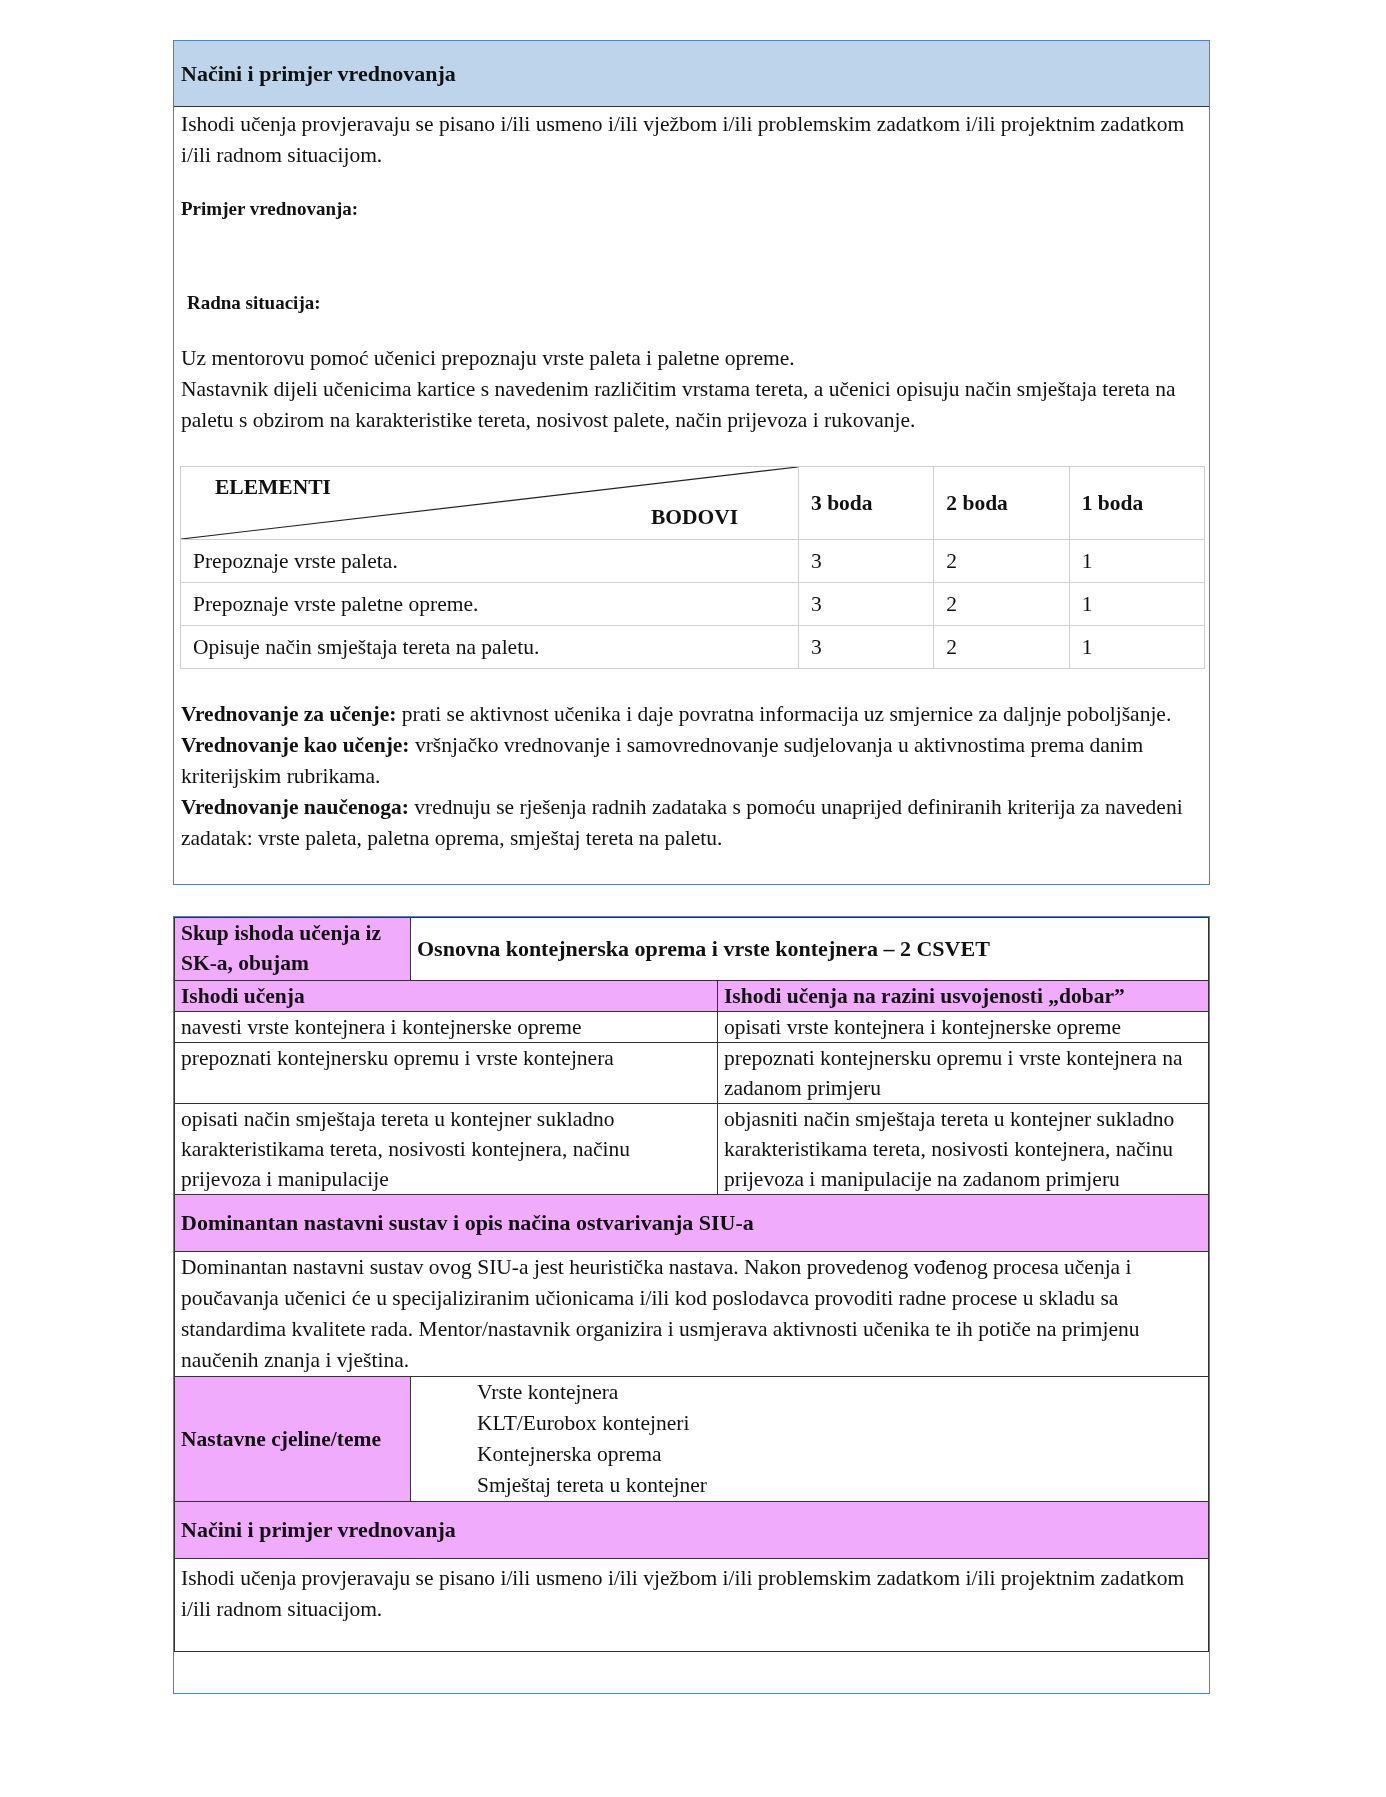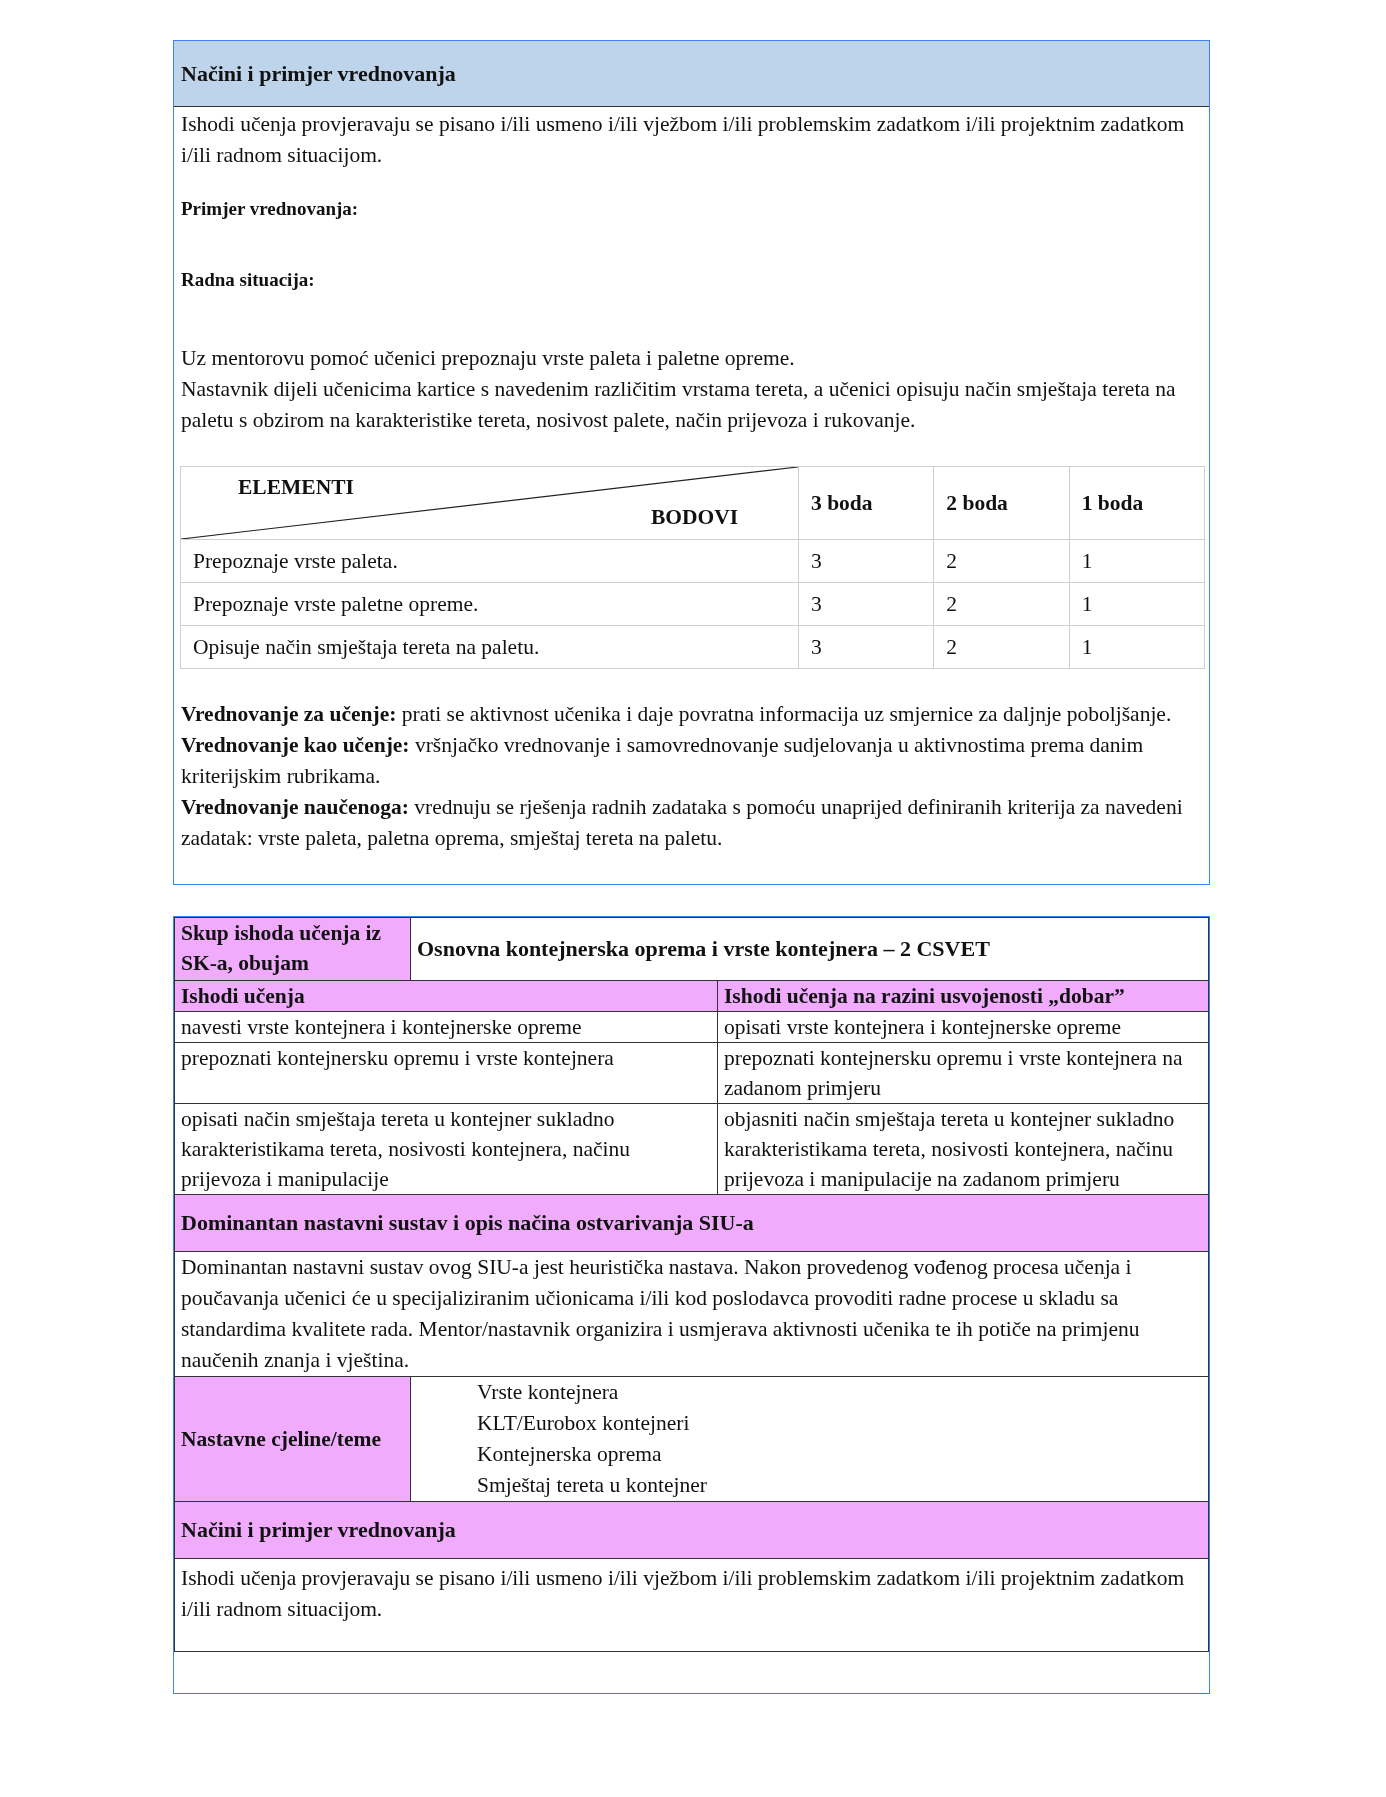--- a/index.html
+++ b/index.html
@@ -8,28 +8,28 @@
   .hdr { background: #bdd4eb; font-weight: bold; font-size: 22px; padding: 0 7px; display: flex; align-items: center; box-sizing: border-box; border-bottom: 1px solid #333; }
   .p { font-size: 21.5px; line-height: 31px; padding: 0 7px; }
   b { font-weight: bold; }
 
   
   #box1 { top: 40px; height: 845px; }
   #box1 .hdr { height: 66px; }
   #box1 .intro { margin-top: 2px; }
   #box1 .sub { font-weight: bold; font-size: 19px; padding: 0 7px; position: absolute; }
   #box1 .sub1 { top: 157px; }
-  #box1 .sub2 { top: 228px; }
+  #box1 .sub2 { top: 251px; margin-left: 6px; }
   #box1 .situ { position: absolute; top: 302px; left: 0; right: 0; }
   table.rub { position: absolute; top: 425px; left: 6px; width: 1025px; border-collapse: collapse; font-size: 21.5px; }
   table.rub td { border: 1px solid #cfcfcf; padding: 0 12px; height: 42px; }
   table.rub tr.head td { height: 72px; font-weight: bold; }
   td.diag { position: relative; width: 617px; padding: 0 !important; }
   td.diag svg { position: absolute; left: 0; top: 0; width: 100%; height: 100%; }
-  td.diag .el { position: absolute; left: 34px; top: 8px; font-weight: bold; margin-left: 23px; }
+  td.diag .el { position: absolute; left: 34px; top: 8px; font-weight: bold; }
   td.diag .bo { position: absolute; left: 470px; top: 38px; font-weight: bold; }
   #box1 .eval { position: absolute; top: 658px; left: 0; right: 0; }
 
   
   #box2 { top: 916px; height: 778px; }
   table.g { width: 100%; border-collapse: collapse; font-size: 21.5px; table-layout: fixed; }
   table.g td { border: 1px solid #333; padding: 0 6px; vertical-align: top; line-height: 30px; }
   .blue { background: #f0abfc; }
   .bold { font-weight: bold; }
   .fullhdr td { height: 56px; vertical-align: middle !important; font-weight: bold; font-size: 22px; }

